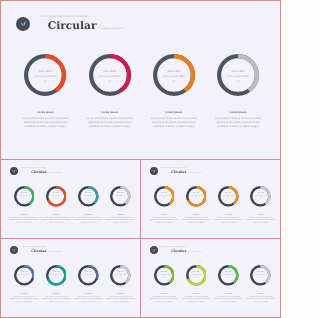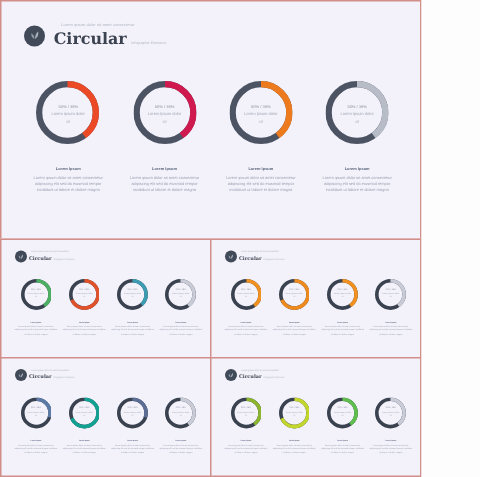--- a/index.html
+++ b/index.html
@@ -11,21 +11,21 @@
   .panel{position:absolute;background:#f3f2fb;box-sizing:border-box;
          border:1.3px solid #d28e89;overflow:hidden;}
 
   
   .hdr{position:absolute;display:flex;align-items:center;}
   .logo{border-radius:50%;background:#414a58;flex:none;
         display:flex;align-items:center;justify-content:center;}
   .logo svg{display:block;}
   .hdr-txt{display:flex;flex-direction:column;justify-content:center;}
   .eyebrow{color:#adb2bf;white-space:nowrap;line-height:1;}
-  .ttl-row{display:flex;align-items:baseline;white-space:nowrap;}
+  .ttl-row{display:flex;align-items:baseline;white-space:nowrap;margin-left:12px;}
   .ttl{font-family:"DejaVu Serif",serif;font-weight:700;color:#3b4350;line-height:1;}
   .sub{color:#b2b7c2;font-weight:400;line-height:1;}
 
   
   .items{position:absolute;display:flex;}
   .item{display:flex;flex-direction:column;align-items:center;flex:1;}
   .donut{position:relative;}
   .donut svg{display:block;}
   .dlabel{position:absolute;left:0;right:0;top:50%;text-align:center;}
   .dl1{color:#8f95a3;}

